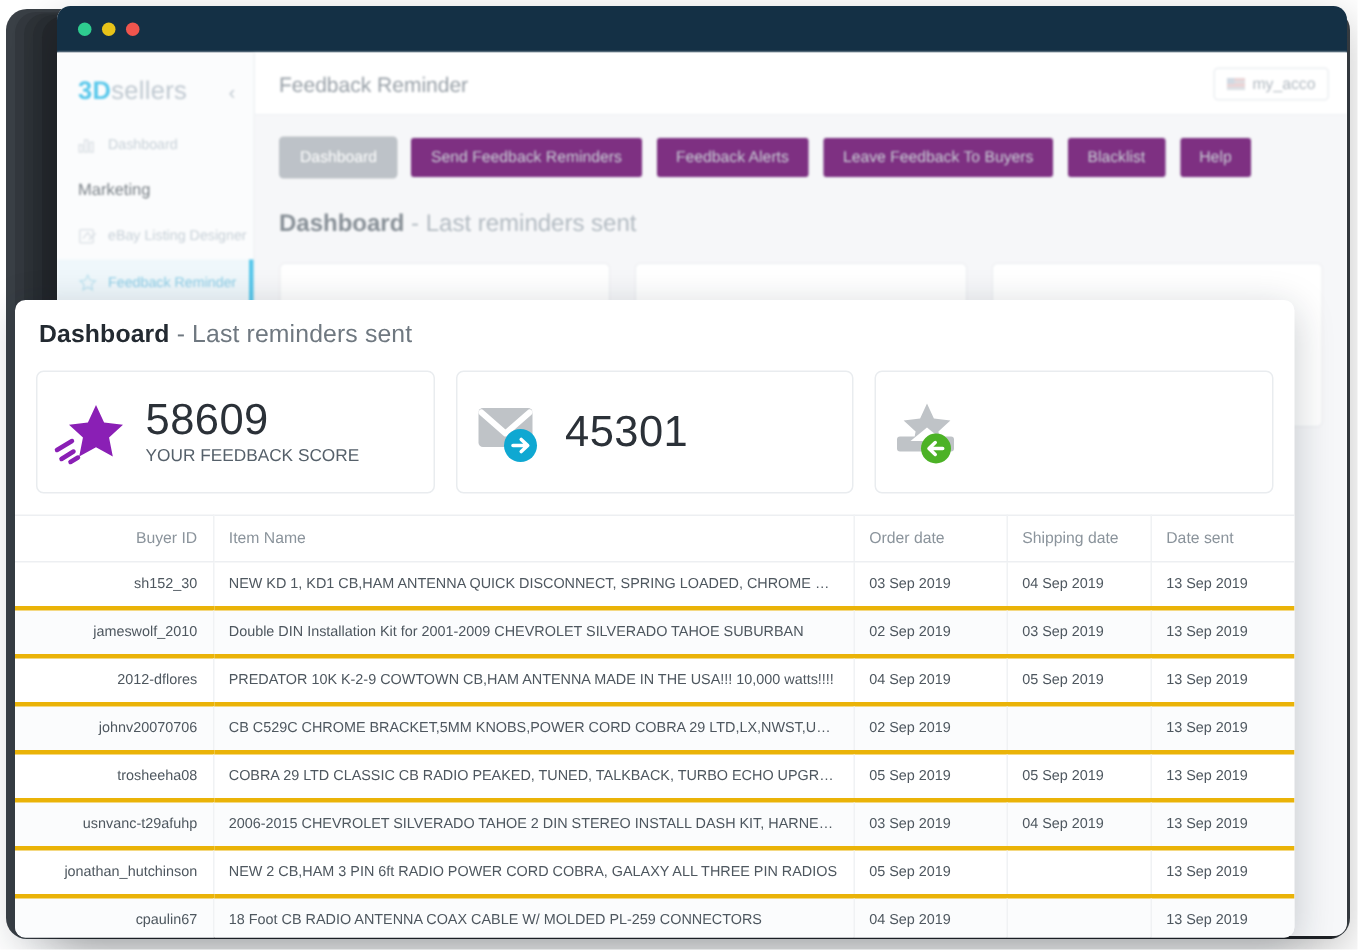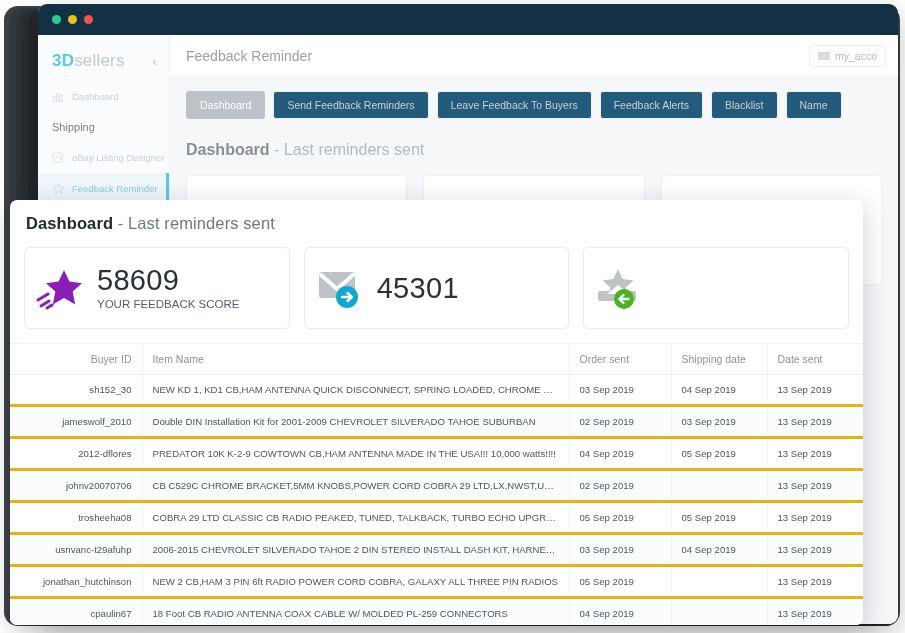--- a/index.html
+++ b/index.html
@@ -102,21 +102,21 @@
       linear-gradient(#e8d0d2 0 28%, #d8dde2 28% 44%, #e8d0d2 44% 72%, #d8dde2 72% 100%);
     position:relative; border:0;
   }
   .flag::before{content:"";position:absolute;left:0;top:0;width:5px;height:4.5px;background:#cdd6e0;}
 
   .tabs {
     display:flex; gap:8px; padding:14px 16px 0 16px;
   }
   .tab {
     border:1px solid #eceff2; border-radius:3px;
-    padding:7px 13px; font-size:10.5px; color:#c3cad1; background:#0c4a6e;
+    padding:7px 13px; font-size:10.5px; color:#c3cad1; background:#701a75;
     white-space:nowrap;
   }
   .tab.active { background:#b6bcc2; color:#fff; border-color:#b6bcc2; }
 
   .bg-heading { padding: 22px 16px 0 16px; font-size:16px; }
   .bg-heading b { color:#7b848c; font-weight:700; }
   .bg-heading span { color:#aab3bb; }
 
   .bg-cards { display:flex; gap:16px; padding: 16px; }
   .bg-card {
@@ -212,21 +212,21 @@
           <div class="nav-item">
             <svg class="nav-ico" viewBox="0 0 16 16">
                 <rect x="1" y="8" width="2.6" height="6" fill="none" stroke="#b9c3cc" stroke-width="1.1"></rect>
                 <rect x="5.4" y="4" width="2.6" height="10" fill="none" stroke="#b9c3cc" stroke-width="1.1"></rect>
                 <rect x="9.8" y="6" width="2.6" height="8" fill="none" stroke="#b9c3cc" stroke-width="1.1"></rect>
               </svg>
             <span>Dashboard</span>
           </div>
 
           <div class="nav-item section">
-            <span>Shipping</span>
+            <span>Marketing</span>
           </div>
 
           <div class="nav-item">
             <svg class="nav-ico" viewBox="0 0 16 16">
                 <rect x="1.5" y="2.5" width="11" height="11" rx="1" fill="none" stroke="#b9c3cc" stroke-width="1.1"></rect>
                 <path d="M4 10 L8 5 L11 9" fill="none" stroke="#b9c3cc" stroke-width="1.1"></path>
                 <path d="M9 11 L14.5 5.5" stroke="#b9c3cc" stroke-width="1.2"></path>
               </svg>
             <span>eBay Listing Designer</span>
           </div>
@@ -261,24 +261,24 @@
             <div class="page-title">Feedback Reminder</div>
             <div class="acct">
               <span class="flag"></span>
               <span>my_acco</span>
             </div>
           </div>
 
           <div class="tabs">
             <div class="tab active">Dashboard</div>
             <div class="tab">Send Feedback Reminders</div>
+            <div class="tab">Feedback Alerts</div>
             <div class="tab">Leave Feedback To Buyers</div>
-            <div class="tab">Feedback Alerts</div>
             <div class="tab">Blacklist</div>
-            <div class="tab">Name</div>
+            <div class="tab">Help</div>
           </div>
 
           <div class="bg-heading">
             <b>Dashboard</b><span> - Last reminders sent</span>
           </div>
 
           <div class="bg-cards">
             <div class="bg-card">58609</div>
             <div class="bg-card">45301</div>
             <div class="bg-card"></div>
@@ -337,21 +337,21 @@
           </svg>
         </div>
       </div>
     </div>
 
     <table class="tbl">
       <thead>
         <tr>
           <th class="c-buyer">Buyer ID</th>
           <th class="c-item">Item Name</th>
-          <th class="c-order">Order sent</th>
+          <th class="c-order">Order date</th>
           <th class="c-ship">Shipping date</th>
           <th class="c-sent">Date sent</th>
         </tr>
       </thead>
       <tbody>
         <tr>
           <td class="c-buyer">sh152_30</td>
           <td class="c-item">NEW KD 1, KD1 CB,HAM ANTENNA QUICK DISCONNECT, SPRING LOADED, CHROME PLATED</td>
           <td class="c-order">03 Sep 2019</td>
           <td class="c-ship">04 Sep 2019</td>

